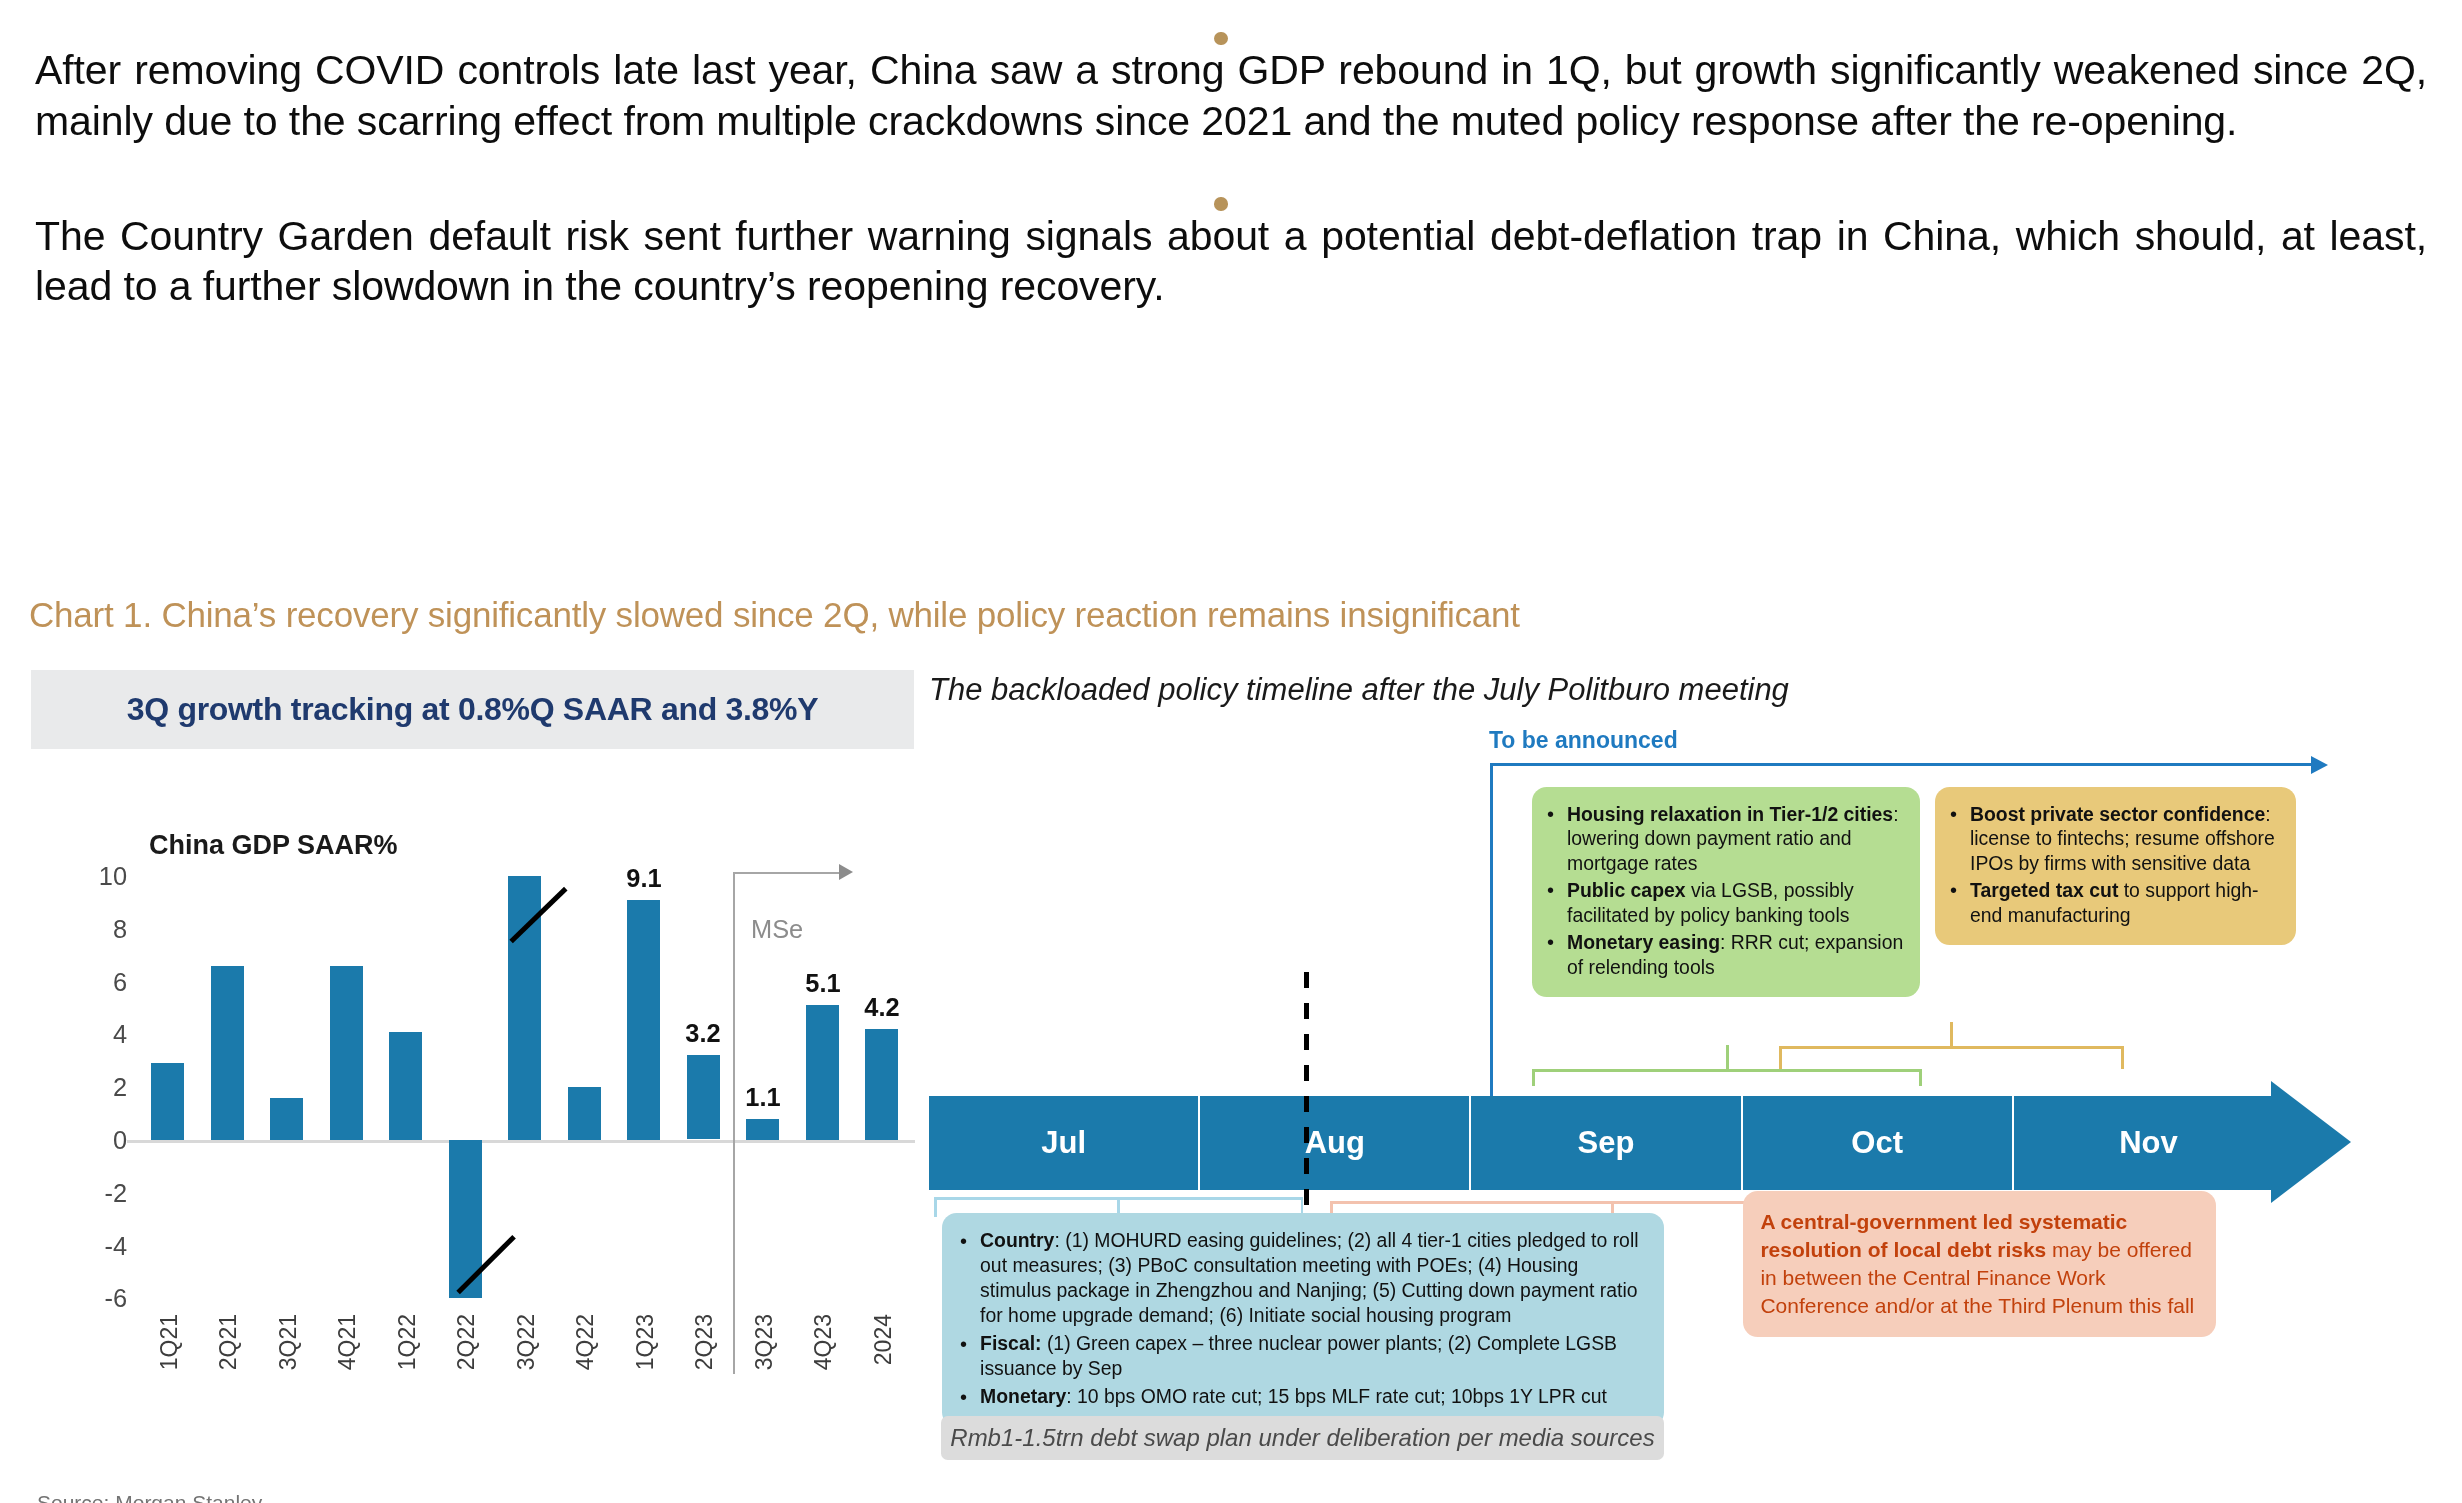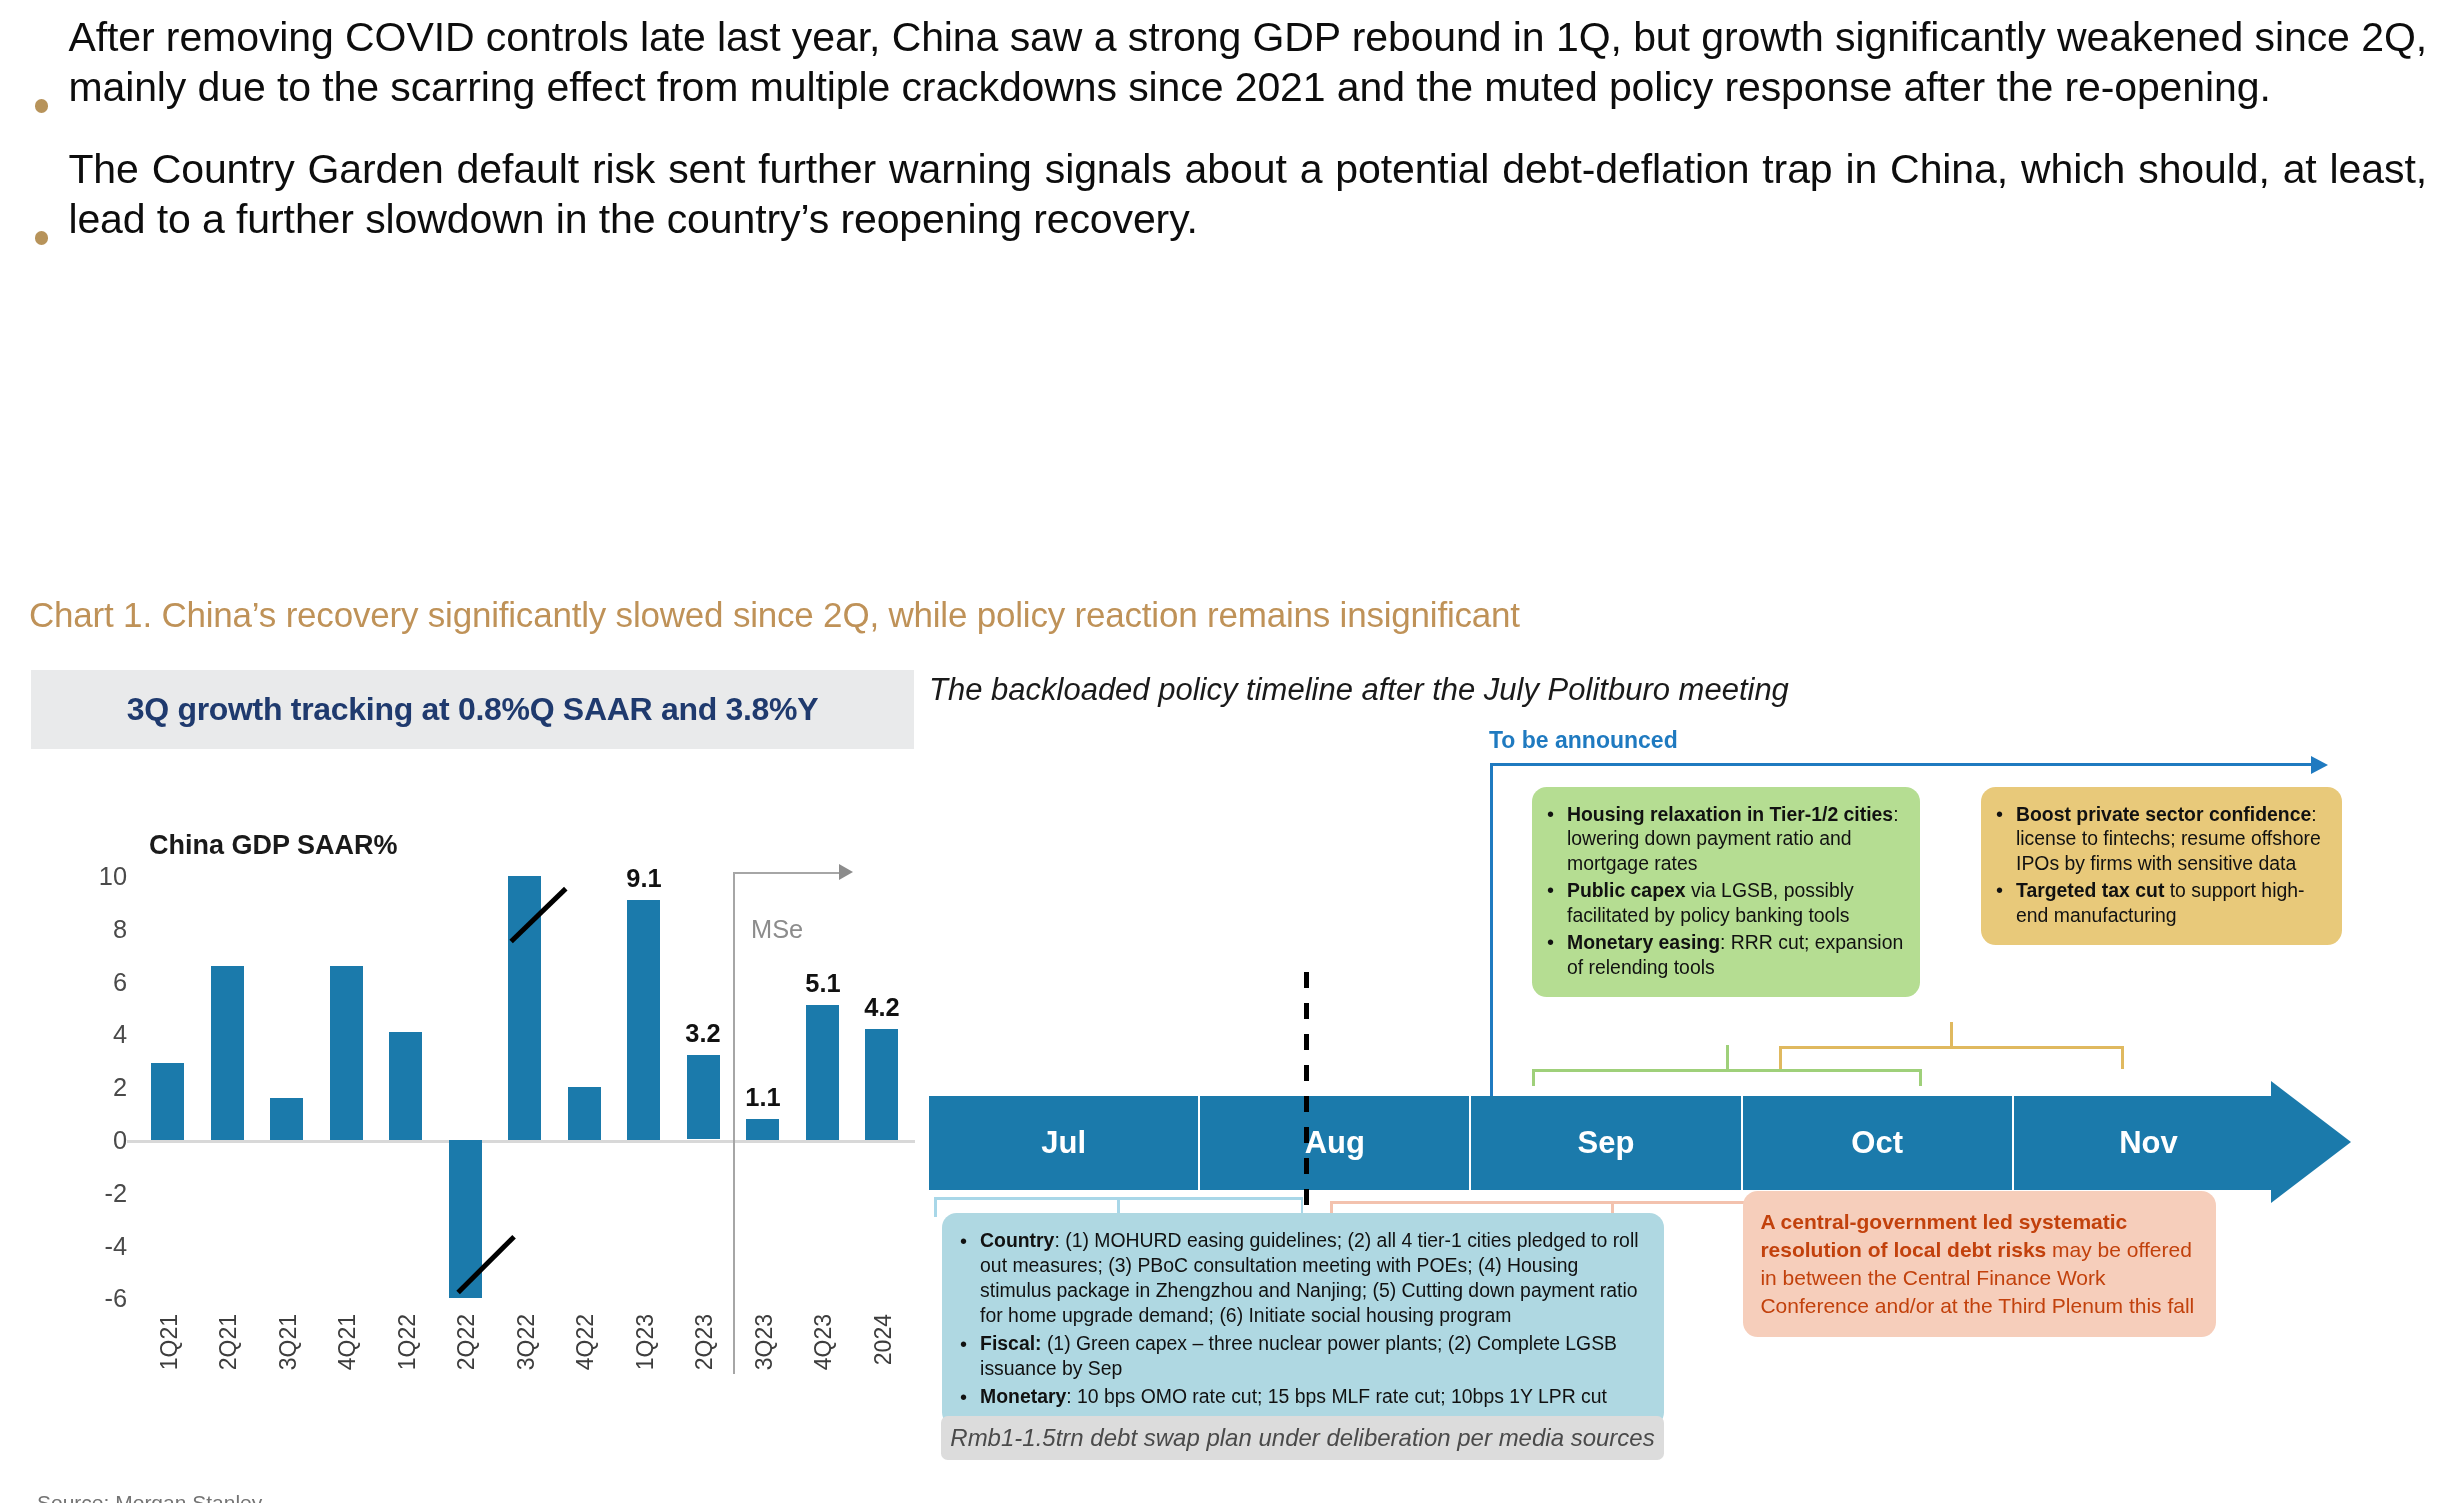--- a/index.html
+++ b/index.html
@@ -8,21 +8,21 @@
     width: 2462px; height: 1503px;
     background: #ffffff;
     font-family: "Liberation Sans", sans-serif;
     color: #111111;
     position: relative;
     overflow: hidden;
   }
 
   
   .bullets { position: absolute; left: 35px; top: 12px; width: 2392px; }
-  .bullet-row { display: flex; align-items: flex-end; margin-bottom: 31px; }
+  .bullet-row { display: flex; align-items: center; margin-bottom: 31px; flex-direction: column; }
   .bullet-dot {
     flex: 0 0 auto; width: 13.4px; height: 13.4px; border-radius: 50%;
     background: #b7935a; margin-top: 20px; margin-right: 20px;
   }
   .bullet-text {
     flex: 1 1 auto;
     font-size: 41px; line-height: 1.23;
     font-family: "Liberation Sans", sans-serif;
     font-weight: 300;
     color: #0d0d0d;
@@ -163,21 +163,21 @@
     margin-bottom: 2.7px;
   }
   .cbox li::before {
     content: "•";
     position: absolute; left: -20px; top: 0;
     font-size: 20px; color: #111;
   }
   .cbox li b { font-weight: bold; }
 
   .box-green { left: 603px; top: 119px; width: 388px; background: #b5dd92; }
-  .box-gold  { left: 1006px; top: 119px; width: 361px; background: #e8c97a; margin-left: 46px; }
+  .box-gold  { left: 1006px; top: 119px; width: 361px; background: #e8c97a; }
 
   
   .months { position: absolute; left: 0; top: 428px; width: 1517px; height: 94px; }
   .month-body {
     position: absolute; left: 0; top: 0; height: 94px; width: 1354px;
     background: #1b7aab;
     display: flex;
   }
   .month-cell {
     flex: 1 1 0; display: flex; align-items: center; justify-content: center;

